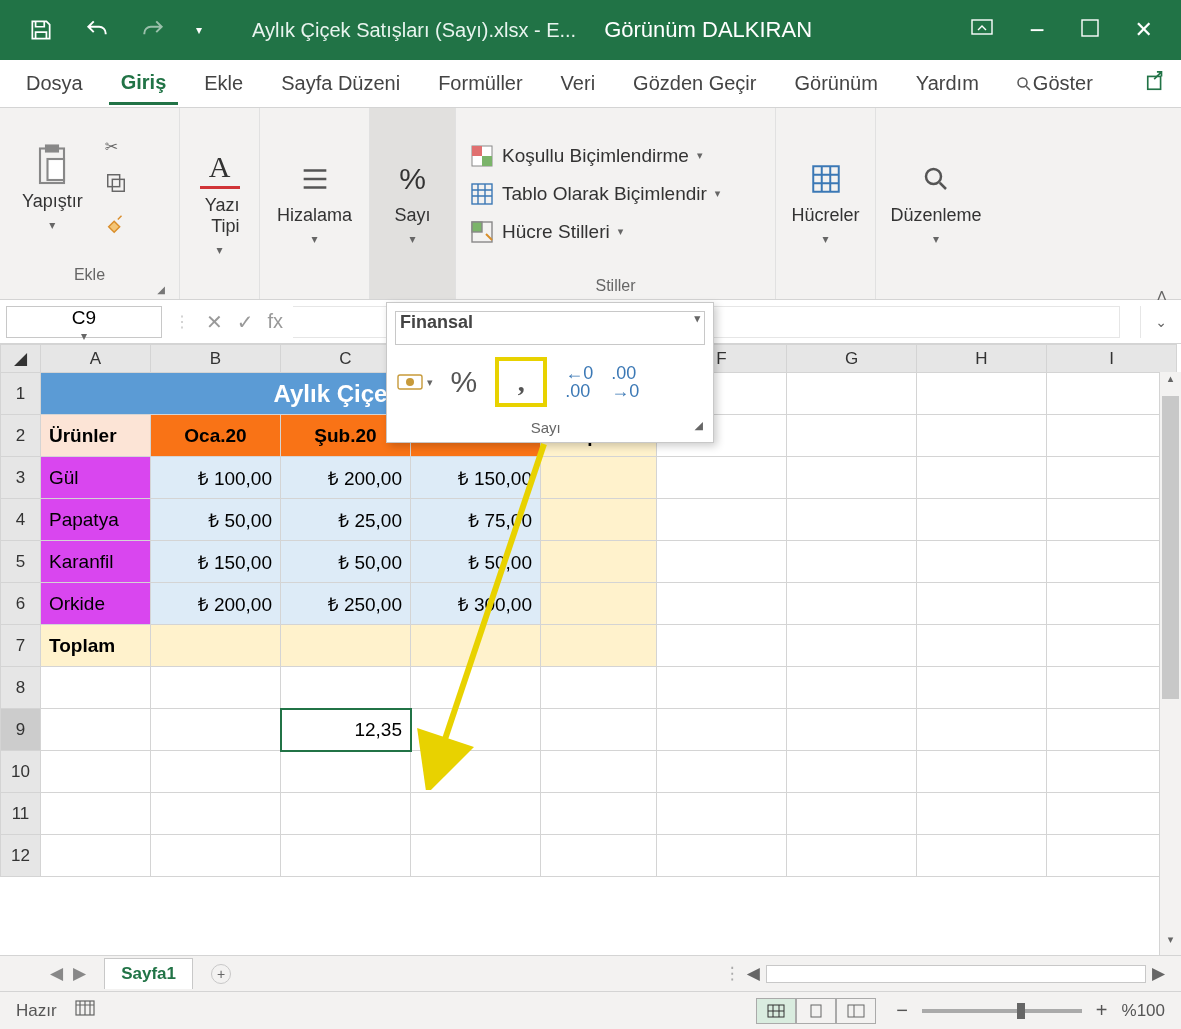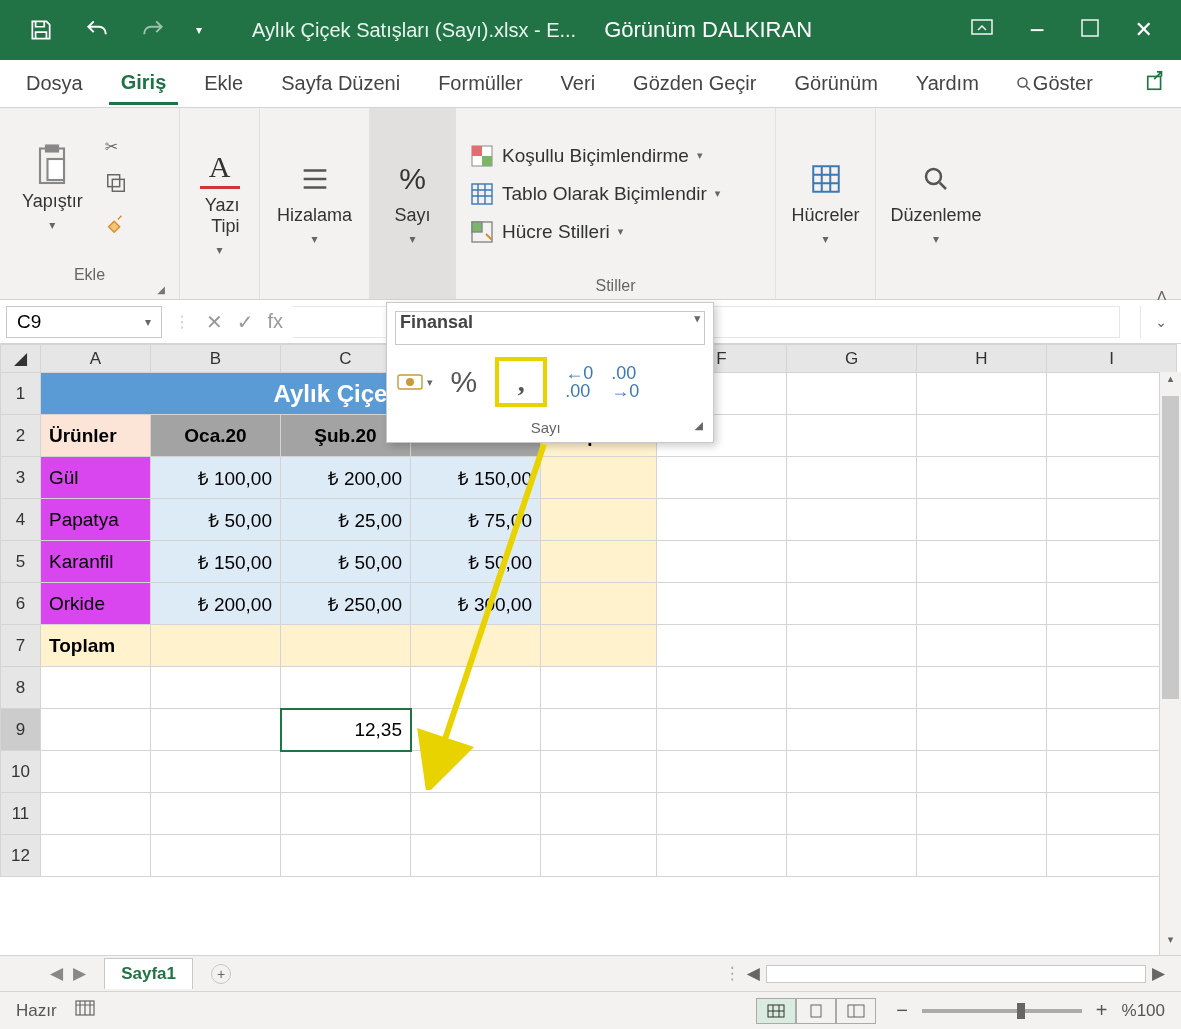--- a/index.html
+++ b/index.html
@@ -30,41 +30,41 @@
   .rbtn .ico { width: 40px; height: 40px; display: flex; align-items: center; justify-content: center; font-size: 26px; }
   .rbtn .caret { font-size: 12px; color: #666; }
   .group.number { background: #e1e0de; }
   .styles-stack { display: flex; flex-direction: column; gap: 14px; font-size: 19px; color: #333; }
   .styles-stack .row { display: flex; align-items: center; gap: 8px; }
   .dlg-launch { text-align: right; font-size: 10px; color: #777; }
   .collapse-caret { position:absolute; right:14px; top:286px; font-size:18px; color:#666;}
 
   
   .fxbar { height: 44px; border-bottom: 1px solid #d4d4d4; display: flex; align-items: center; }
-  .namebox { width: 156px; border: 1px solid #c8c8c8; margin: 0 6px; height: 32px; display: flex; align-items: center; padding: 0 10px; font-size: 19px; justify-content: space-between; }
+  .namebox { width: 156px; border: 1px solid #c8c8c8; margin: 0 6px; height: 32px; display: flex; align-items: center; padding: 0 10px; font-size: 19px; justify-content: space-between; flex-direction: column; }
   .namebox .dd { color: #666; font-size: 12px; }
   .fx-icons { display: flex; gap: 14px; color: #999; font-size: 20px; padding: 0 10px; }
   .fx-input { flex: 1; height: 32px; border: 1px solid #e6e6e6; border-left: none; margin-right: 20px; }
   .fxbar-caret { font-size:14px; color:#666; padding:0 14px; border-left:1px solid #e6e6e6; height:32px; display:flex; align-items:center;}
 
   
   .grid-wrap { position: relative; }
   table.grid { border-collapse: collapse; font-size: 19px; }
   table.grid th, table.grid td { border: 1px solid #d4d4d4; }
   table.grid thead th { background: #e6e6e6; font-weight: 400; font-size: 17px; color:#333;}
   table.grid .rowhdr { background: #e6e6e6; text-align: center; width: 40px; font-weight: 400; font-size: 17px; color:#333;}
   .colA { width: 110px; } .colB { width: 130px; } .colC { width: 130px; } .colD { width: 130px; } .colE { width: 116px; }
   .colF, .colG, .colH, .colI { width: 130px; }
   table.grid td { height: 42px; padding: 0 8px; vertical-align: middle; }
   thead th { height: 28px; }
 
   
   .title-row td.titlecell { background: #5b9bd5; color: #fff; font-weight: 700; font-size: 24px; text-align: center; }
   .hdr-urunler { background: #fce4d6; font-weight: 700; }
-  .hdr-month { background: #a3a3a3; font-weight: 700; text-align: center; }
+  .hdr-month { background: #f97316; font-weight: 700; text-align: center; }
   .hdr-toplam { background: #fff2cc; font-weight: 700; text-align: center; }
   .cell-prod { background: #d946ef; }
   .cell-val { background: #ddebf7; text-align: right; }
   .cell-totrow { background: #fff2cc; font-weight: 700; }
   .cell-totcol { background: #fff2cc; }
   .sel-cell { outline: 2px solid #217346; outline-offset: -1px; text-align: right; }
 
   
   .popup { position: absolute; left: 386px; top: 302px; width: 328px; background: #fff; border: 1px solid #c8c8c8; box-shadow: 3px 3px 8px rgba(0,0,0,.2); z-index: 50; }
   .popup .fmt { border: 1px solid #c8c8c8; margin: 8px; height: 34px; display: flex; align-items: flex-start; justify-content: space-between; padding: 0 4px; font-size: 18px; color: #444; font-weight: bold; }

